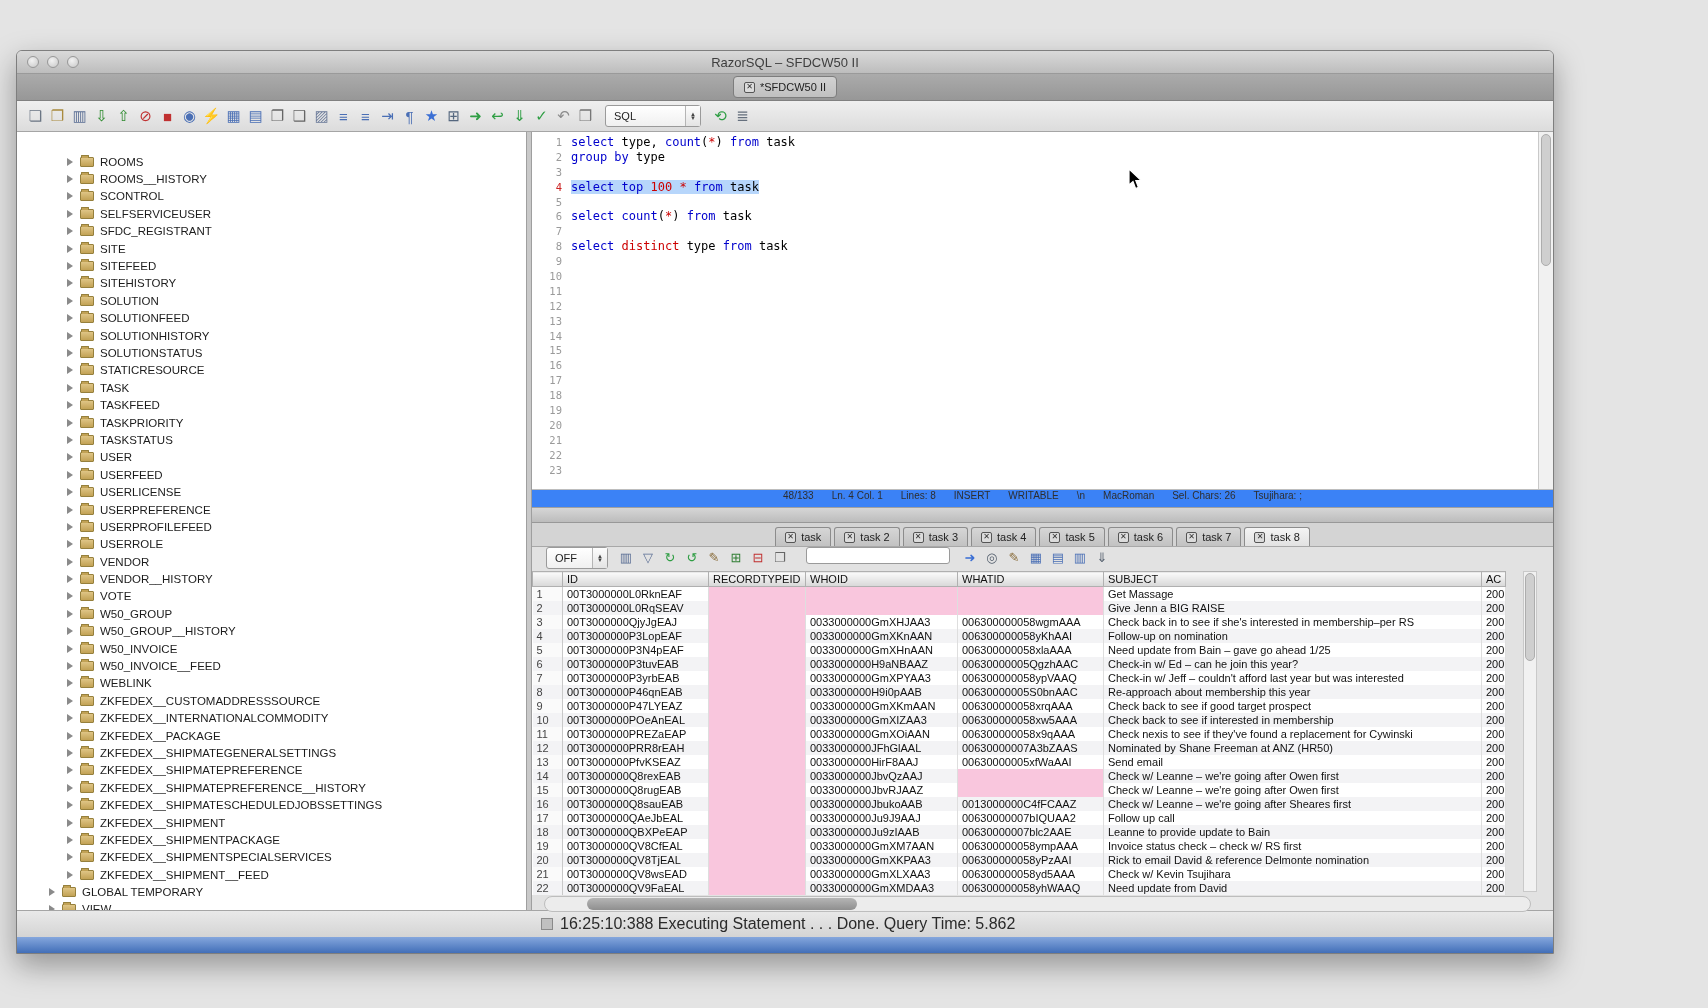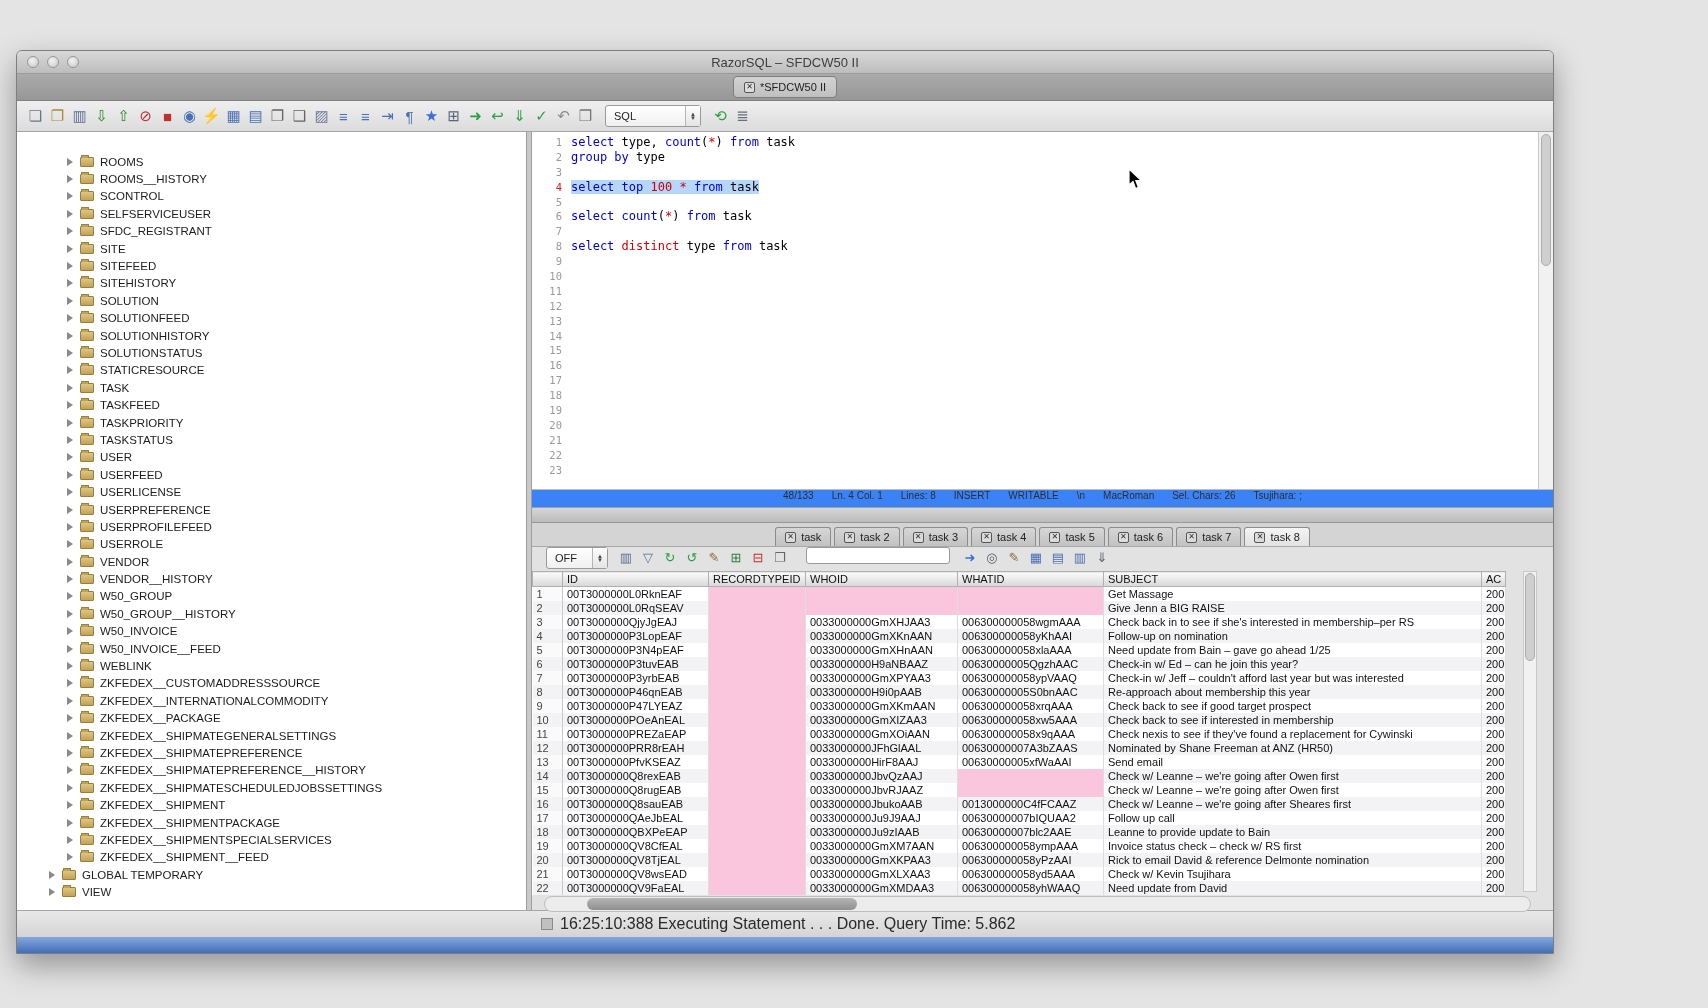--- a/index.html
+++ b/index.html
@@ -260,20 +260,25 @@
             <span class="tree-label">VENDOR</span>
           </div>
           <div class="tree-row lvl1">
             <span class="tri"></span>
             <span class="folder"></span>
             <span class="tree-label">VENDOR__HISTORY</span>
           </div>
           <div class="tree-row lvl1">
             <span class="tri"></span>
             <span class="folder"></span>
+            <span class="tree-label">VOTE</span>
+          </div>
+          <div class="tree-row lvl1">
+            <span class="tri"></span>
+            <span class="folder"></span>
             <span class="tree-label">W50_GROUP</span>
           </div>
           <div class="tree-row lvl1">
             <span class="tri"></span>
             <span class="folder"></span>
             <span class="tree-label">W50_GROUP__HISTORY</span>
           </div>
           <div class="tree-row lvl1">
             <span class="tri"></span>
             <span class="folder"></span>

